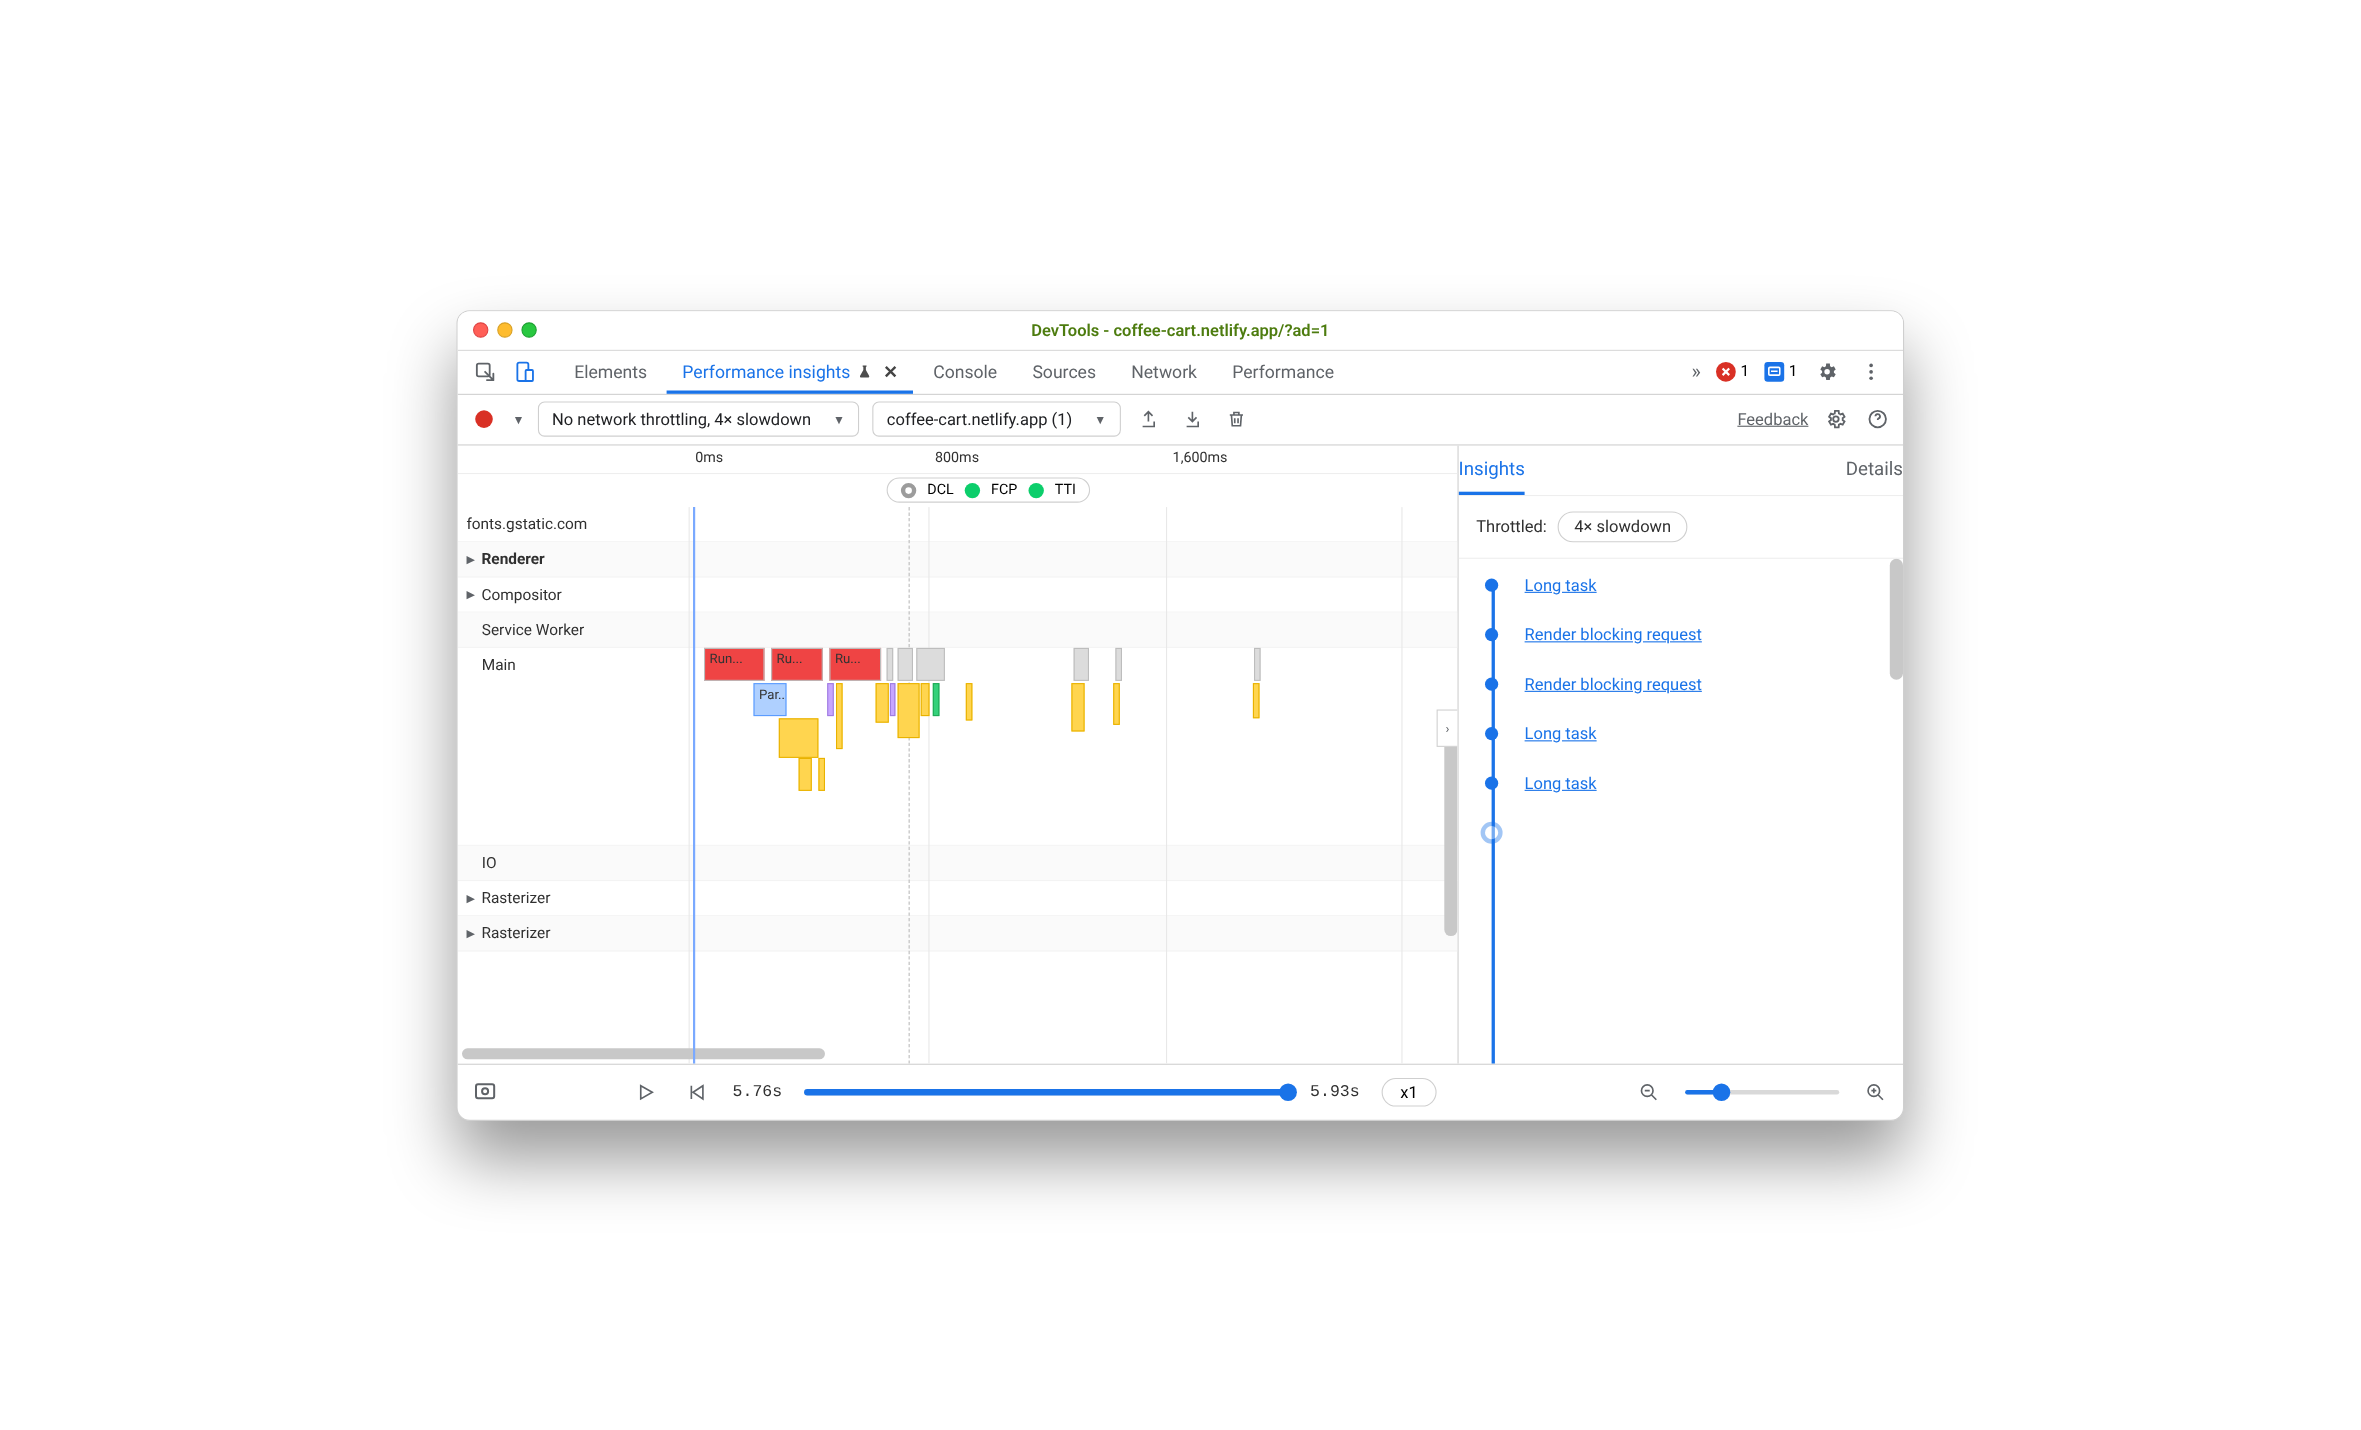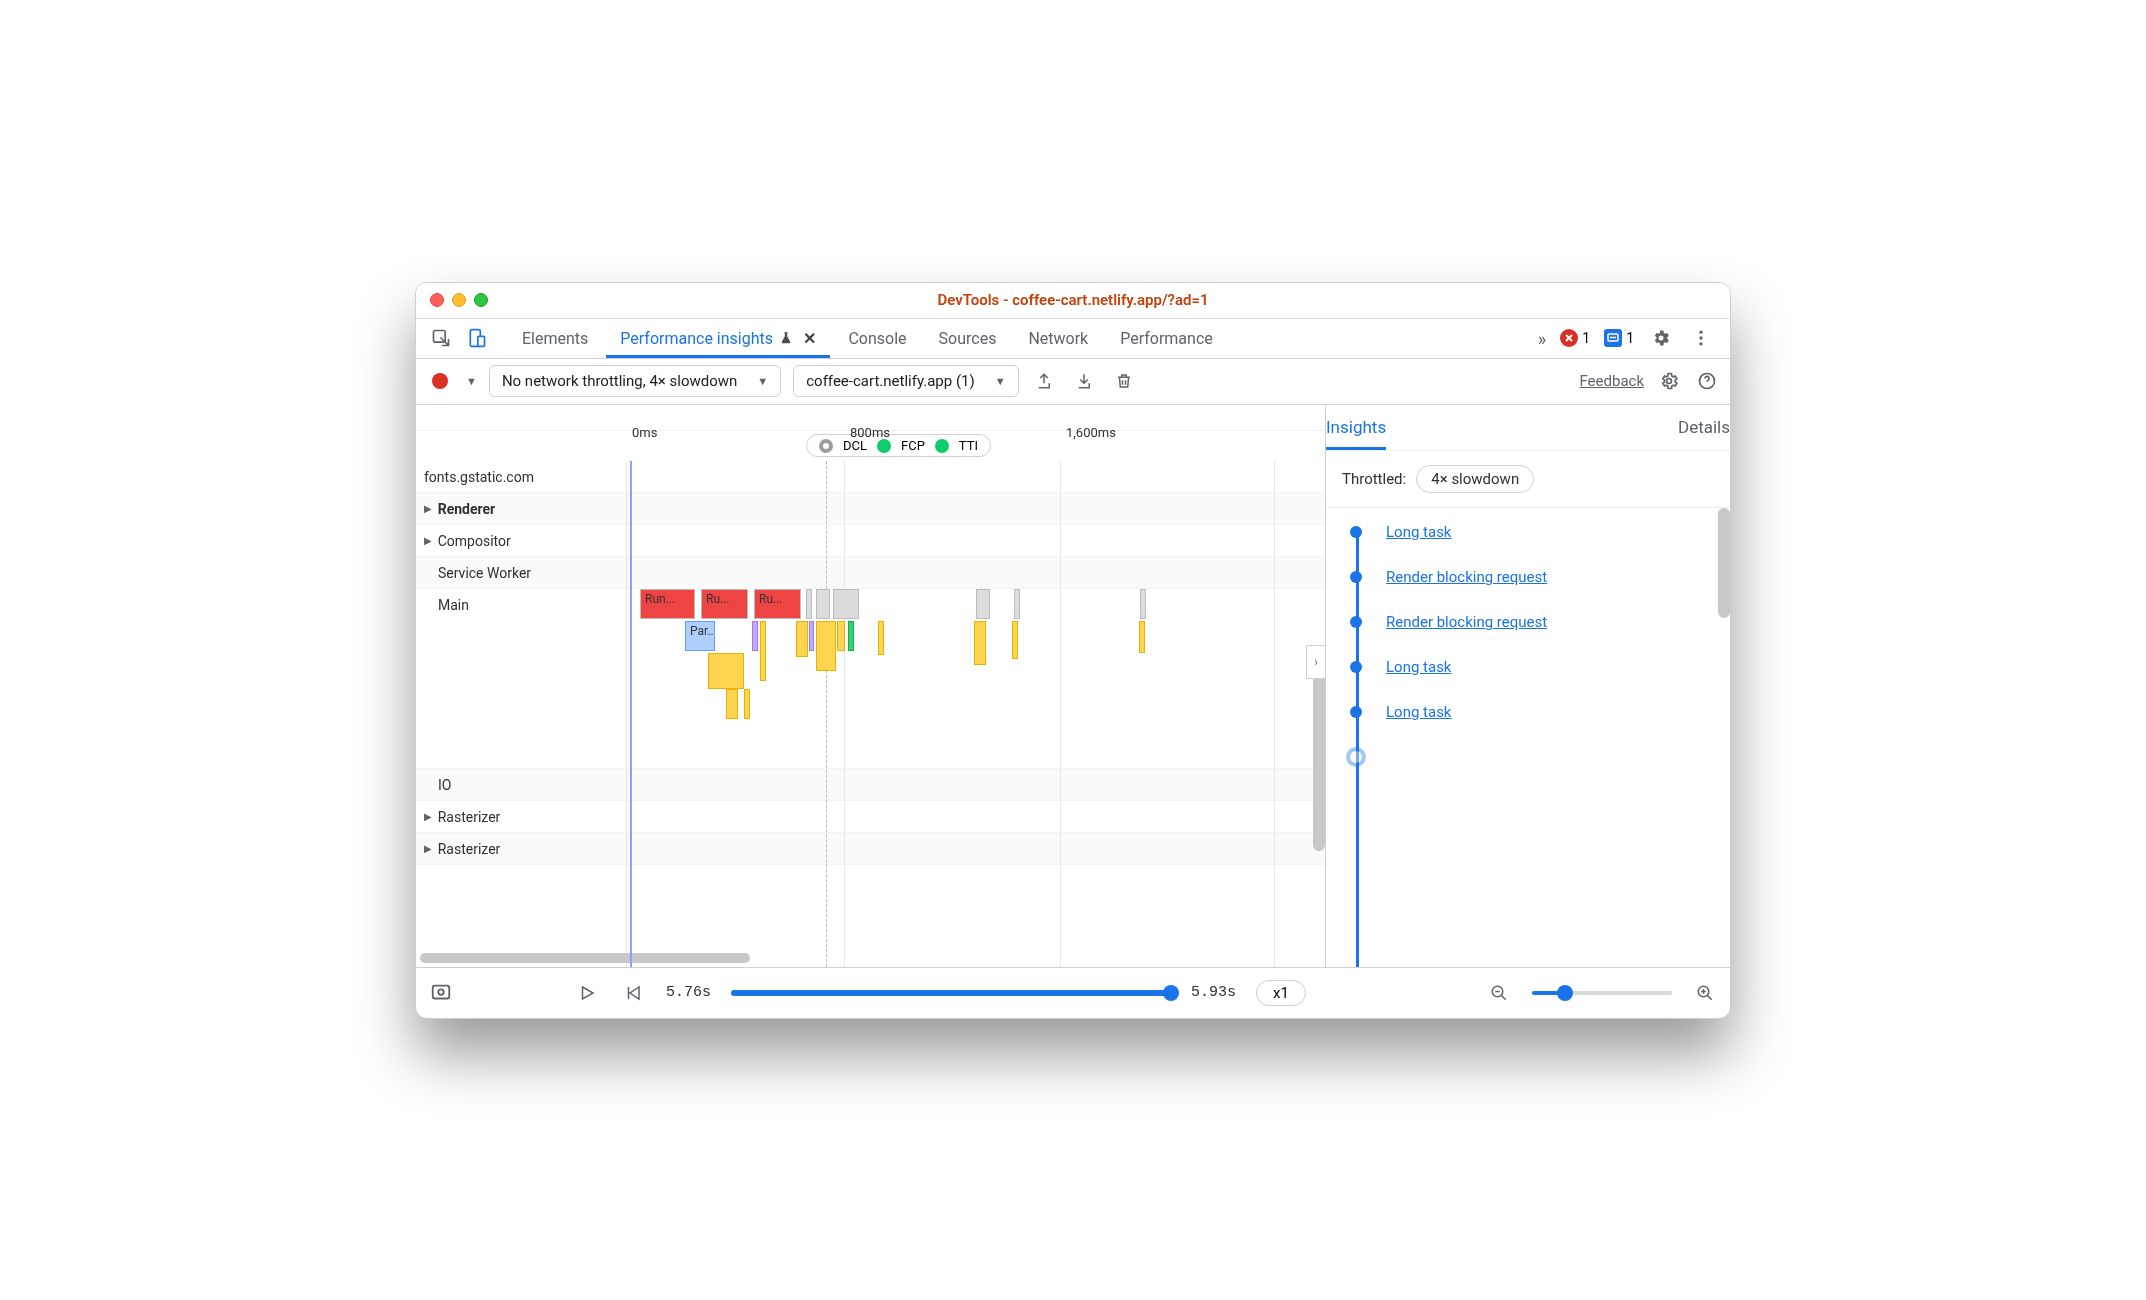--- a/index.html
+++ b/index.html
@@ -29,21 +29,21 @@
     align-items: center;
     position: relative;
     border-bottom: 1px solid #d9d9d9;
     background: #fff;
   }
   .traffic { display: flex; gap: 8px; padding-left: 14px; }
   .traffic .dot { width: 14px; height: 14px; border-radius: 50%; }
   .dot.red { background: #ff5f57; border: .5px solid #e04444; }
   .dot.yellow { background: #febc2e; border: .5px solid #d9a126; }
   .dot.green { background: #28c840; border: .5px solid #1ea132; }
-  .title { position: absolute; left: 50%; transform: translateX(-50%); font-weight: 600; color: #c2410c; font-size: 15px; }
+  .title { position: absolute; left: 50%; transform: translateX(-50%); font-weight: 600; color: #4d7c0f; font-size: 15px; }
   
   
   .tabs-row {
     height: 40px;
     display: flex;
     align-items: center;
     border-bottom: 1px solid #d0d0d0;
     padding: 0 6px;
   }
   .tabs-left { display: flex; align-items: center; gap: 10px; padding-left: 6px; }
@@ -76,21 +76,21 @@
   .toolbar-spacer{flex:1;}
   .feedback { color:#5f6368; text-decoration:underline; font-size:15px; }
   
   
   .main { flex:1; display:flex; overflow:hidden; border-bottom:1px solid #d0d0d0;}
   .timeline-pane { flex:1; display:flex; flex-direction:column; overflow:hidden; position:relative;}
   .side-pane { width:405px; border-left:1px solid #d0d0d0; display:flex; flex-direction:column; overflow:hidden;}
   
   
   .time-ruler { height:26px; position:relative; border-bottom:1px solid #eee; font-size:13px; color:#303030;}
-  .tick-lbl{position:absolute; top:20px;}
+  .tick-lbl{position:absolute; top:4px;}
   .metrics-pill-row{ height:30px; display:flex; align-items:center; padding-left:390px;}
   .pill{ display:flex; align-items:center; gap:10px; border:1px solid #d0d0d0; border-radius:14px; padding:3px 12px; font-size:13px; background:#fff;}
   .pdot{width:14px;height:14px;border-radius:50%;}
   .pdot.green{background:#0cce6b;}
   .phollow{width:14px;height:14px;border-radius:50%;border:4px solid #9c9c9c;}
   
   
   .tracks { flex:1; overflow:hidden; position:relative; }
   .grid-v{position:absolute; top:0; bottom:0; width:1px; background:#e8e8e8;}
   .cursor-v{position:absolute; top:-56px; bottom:0; width:2px; background:#7aa9ff; z-index:3;}

